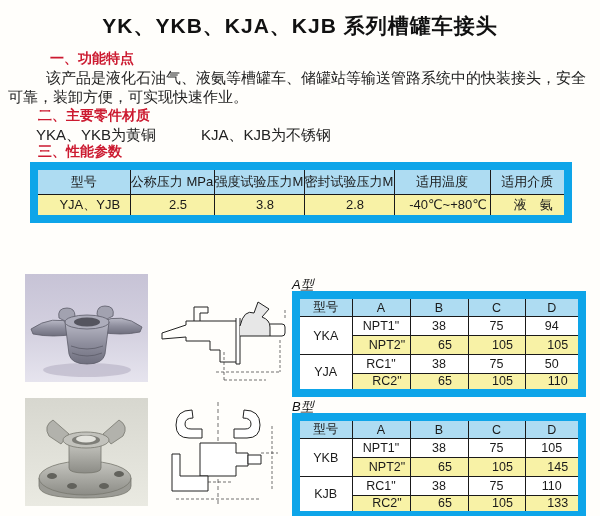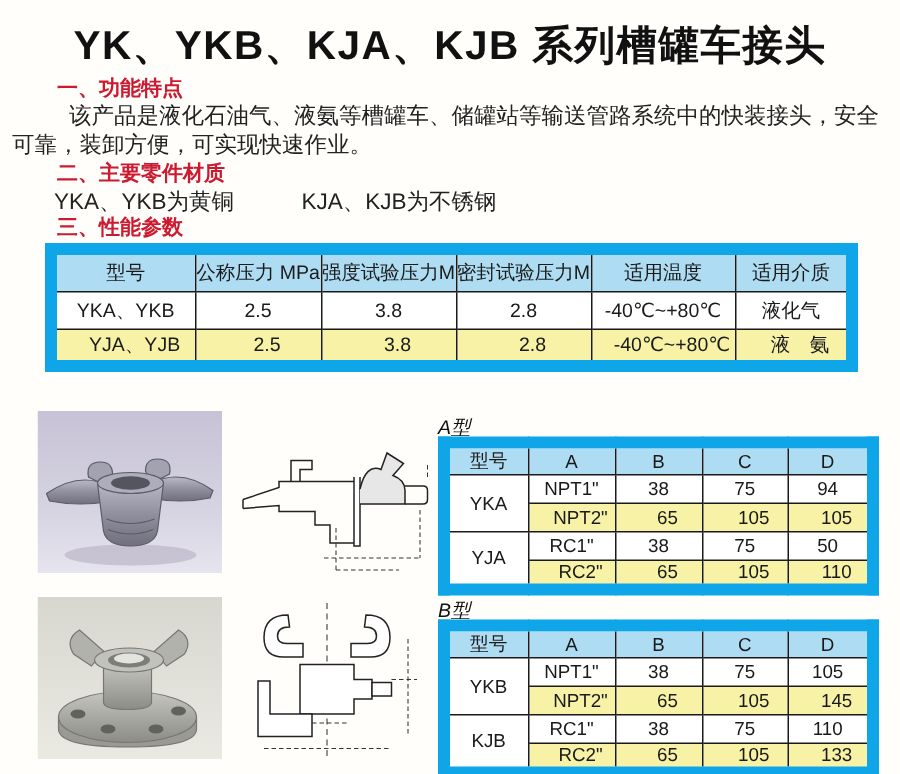--- a/index.html
+++ b/index.html
@@ -4,21 +4,21 @@
 <style>
   * { margin:0; padding:0; box-sizing:border-box; }
   html,body { width:600px; height:516px; }
   body {
     font-family:"Liberation Sans","DejaVu Sans",sans-serif;
     background:#fffefb; color:#1a1a1a; position:relative; overflow:hidden;
   }
   .abs { position:absolute; }
   .page-title {
     top:12px; left:0; width:600px; text-align:center;
-    font-size:27px; font-weight:bold; letter-spacing:1px; color:#111;
+    font-size:21px; font-weight:bold; letter-spacing:1px; color:#111;
   }
   .sec-heading { font-size:14px; font-weight:bold; color:#cc1a30; }
   .body-text { font-size:15px; line-height:19px; color:#222; }
   .para { text-indent:38px; }
 
   table { border-collapse:collapse; border:8px solid #0ea5e9; table-layout:fixed; background:#fff; }
   th, td {
     border:1px solid #1a1a1a; text-align:center; vertical-align:middle;
     font-weight:normal; overflow:hidden; white-space:nowrap;
   }
@@ -32,21 +32,21 @@
   td.model-cell { background:#ffffff; }
   .dim-label { font-size:13px; color:#111;font-style:italic; }
 
   .photo-frame { display:block; }
 </style>
 </head>
 <body>
 
 <div class="abs page-title">YK、YKB、KJA、KJB 系列槽罐车接头</div>
 
-<div class="abs sec-heading" style="left:38px; top:50px;">一、功能特点</div>
+<div class="abs sec-heading" style="left:50px; top:50px;">一、功能特点</div>
 <div class="abs body-text para" style="left:8px; top:68px; width:586px;">该产品是液化石油气、液氨等槽罐车、储罐站等输送管路系统中的快装接头，安全可靠，装卸方便，可实现快速作业。</div>
 
 <div class="abs sec-heading" style="left:38px; top:107px;">二、主要零件材质</div>
 <div class="abs body-text" style="left:36px; top:125px;">YKA、YKB为黄铜　　　KJA、KJB为不锈钢</div>
 
 <div class="abs sec-heading" style="left:38px; top:143px;">三、性能参数</div>
 
 <table class="abs perf-table" style="left:30px; top:162px;">
   <colgroup>
       <col style="width:96px">
@@ -60,28 +60,20 @@
     <tr>
       <th>型号</th>
       <th>公称压力 MPa</th>
       <th>强度试验压力MPa</th>
       <th>密封试验压力MPa</th>
       <th>适用温度</th>
       <th>适用介质</th>
     </tr>
   </thead>
   <tbody>
-    <tr>
-      <td>YKA、YKB</td>
-      <td>2.5</td>
-      <td>3.8</td>
-      <td>2.8</td>
-      <td>-40℃~+80℃</td>
-      <td>液化气</td>
-    </tr>
     <tr class="yellow">
       <td>YJA、YJB</td>
       <td>2.5</td>
       <td>3.8</td>
       <td>2.8</td>
       <td>-40℃~+80℃</td>
       <td>液　氨</td>
     </tr>
   </tbody>
 </table>

